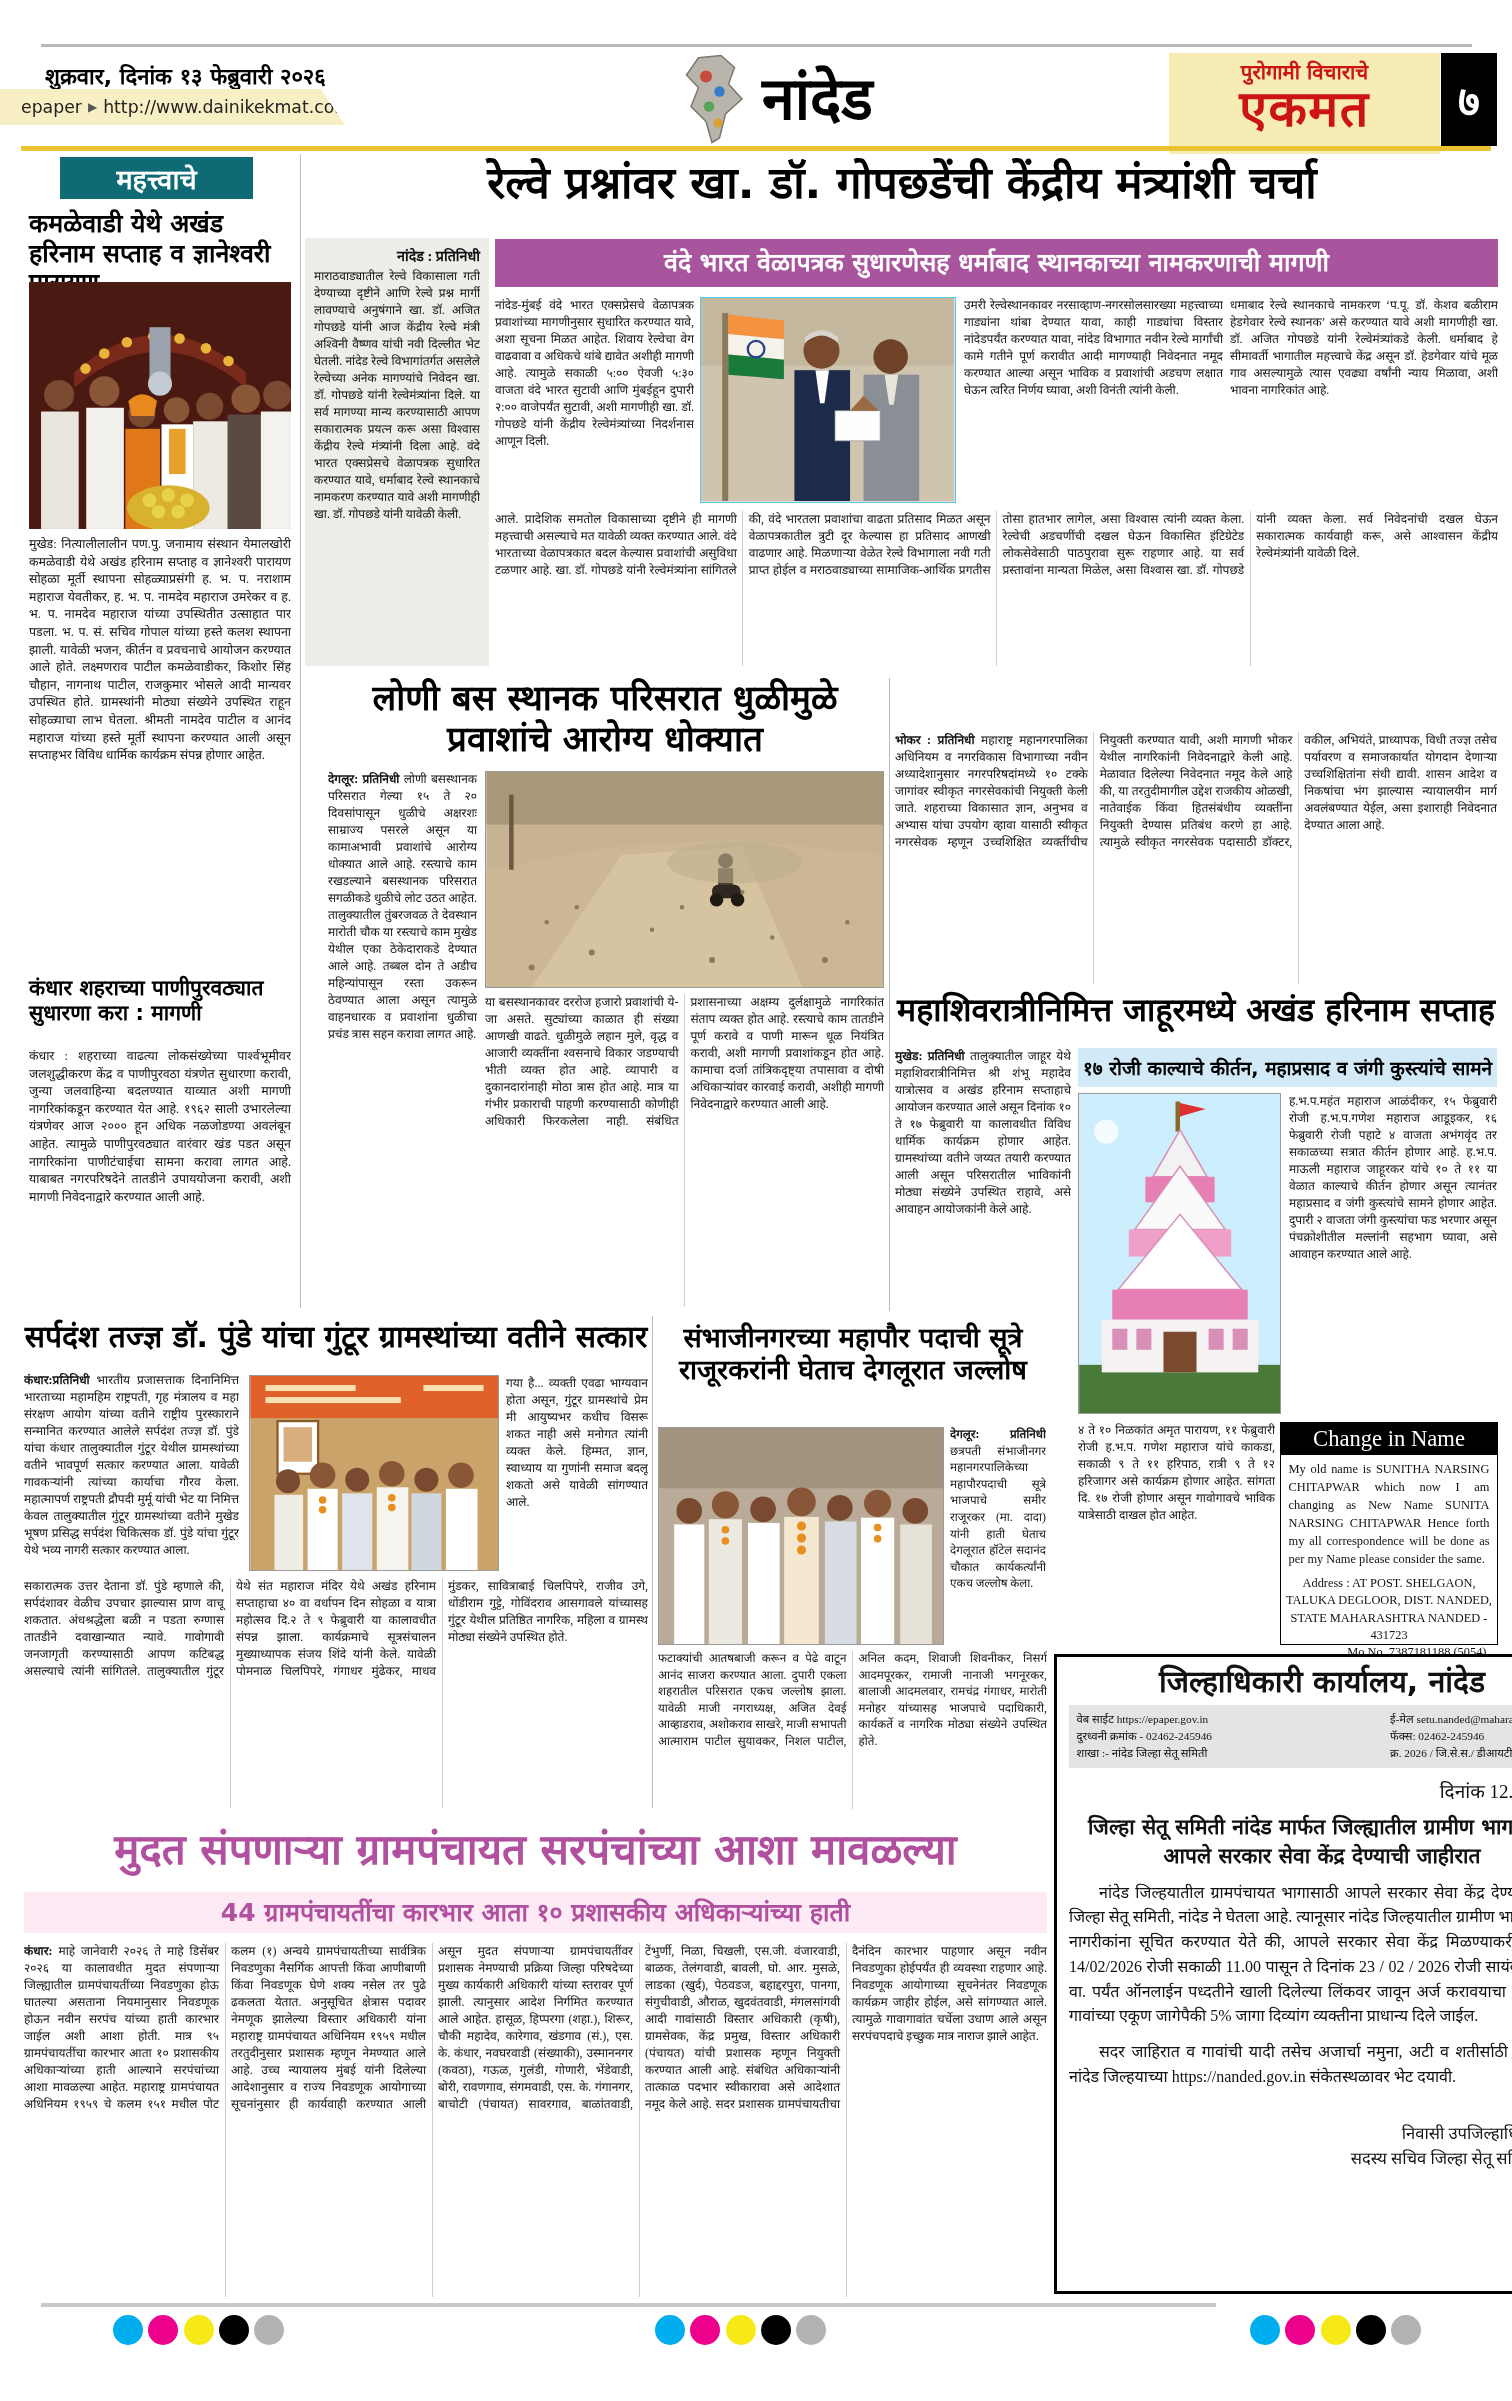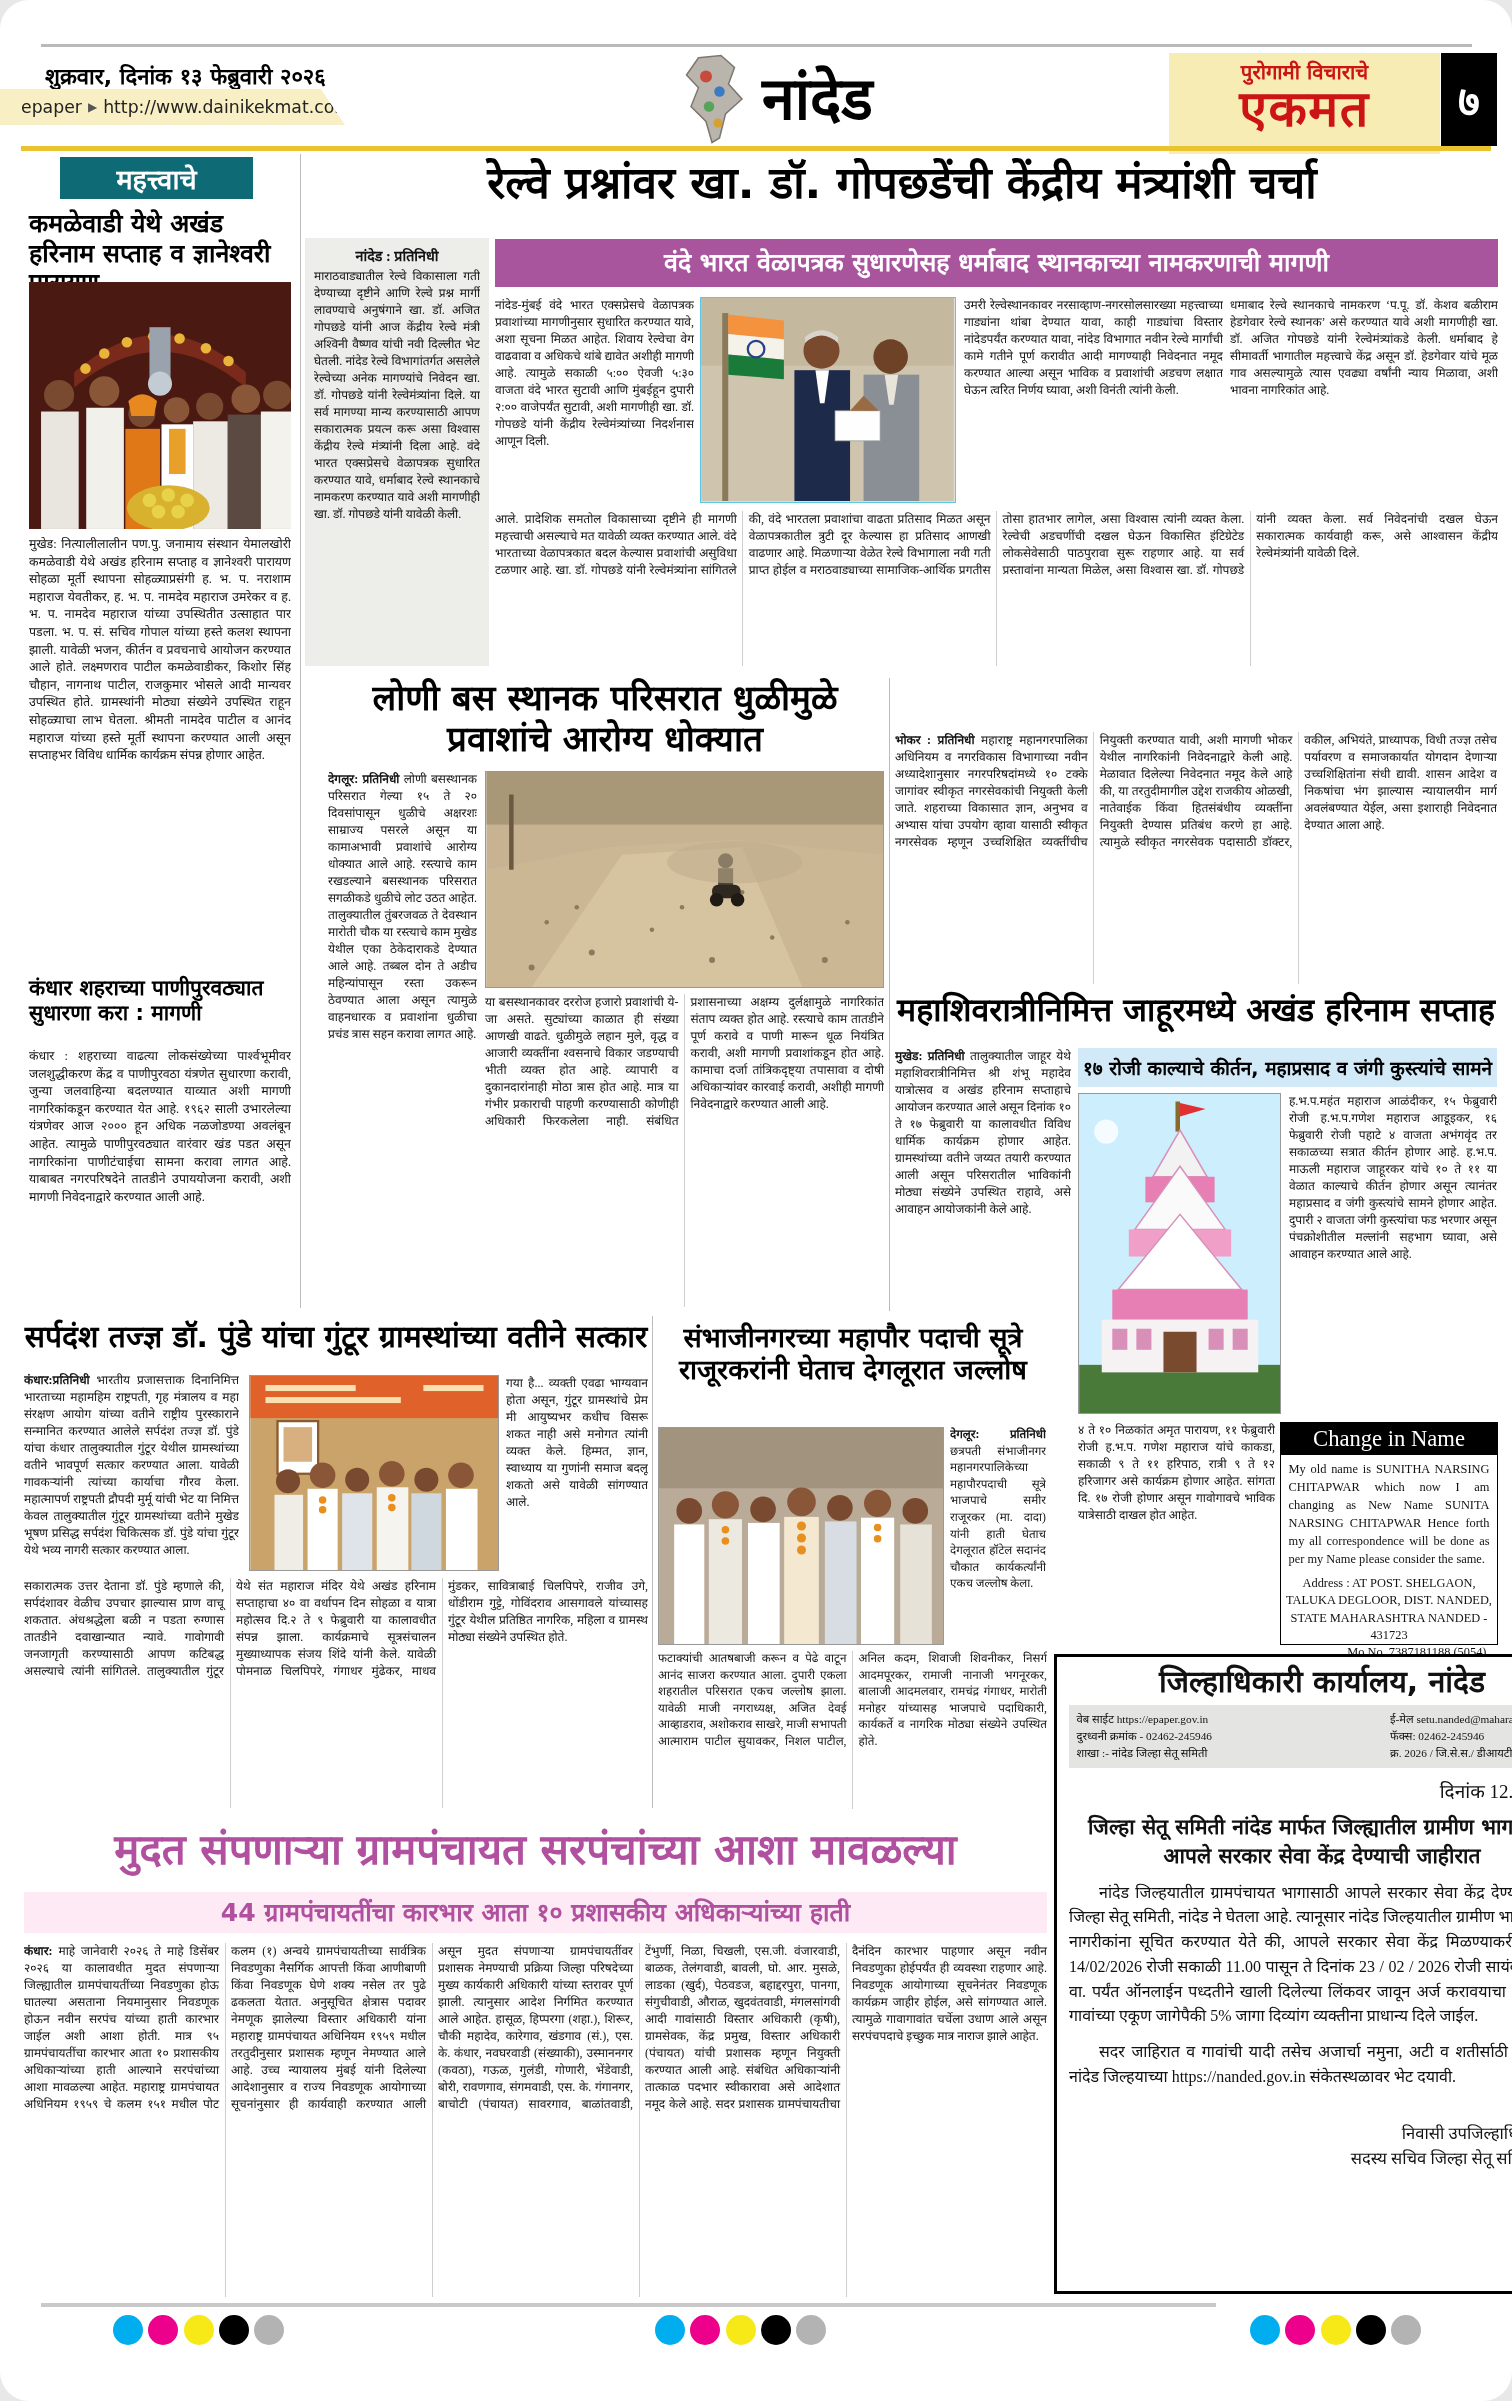--- a/index.html
+++ b/index.html
@@ -1,16 +1,16 @@
 <!DOCTYPE html>
 <html style="font-size:12px"><head>
 <meta charset="utf-8">
 <style>
   html,body{margin:0;padding:0;background:#e8e8e8;}
-  .page{position:relative;width:1512px;height:2401px;background:#fff;font-family:"Liberation Serif",serif;color:#111;overflow:hidden;border-radius:29px;}
+  .page{position:relative;width:1512px;height:2401px;background:#fff;font-family:"Liberation Serif",serif;color:#111;overflow:hidden;}
   .abs{position:absolute;}
   .rule{background:#b9b9b9;}
   .hl{font-family:"DejaVu Sans",sans-serif;font-weight:bold;color:#000;text-align:center;line-height:1.18;}
   .hl-left{text-align:left;}
   .body-txt{font-family:"Liberation Serif",serif;font-size:12px;line-height:1.42;text-align:justify;color:#151515;overflow:hidden;}
   .dl{font-weight:bold;}
   .cols2{column-count:2;column-gap:12px;column-rule:0.8px solid #cfcfcf;}
   .cols3{column-count:3;column-gap:12px;column-rule:0.8px solid #cfcfcf;}
   .cols4{column-count:4;column-gap:12px;column-rule:0.8px solid #cfcfcf;}
   .cols5{column-count:5;column-gap:12px;column-rule:0.8px solid #cfcfcf;}
@@ -118,21 +118,21 @@
         </g>
     </svg>
   </div>
   <div class="abs body-txt" style="left:29px;top:536px;width:262px;height:431px;font-size:12.4px;">मुखेड:  नित्यालीलालीन पण.पु. जनामाय संस्थान येमालखोरी कमळेवाडी येथे अखंड हरिनाम सप्ताह व ज्ञानेश्वरी पारायण सोहळा मूर्ती स्थापना सोहळ्याप्रसंगी ह. भ. प. नराशाम महाराज येवतीकर, ह. भ. प. नामदेव महाराज उमरेकर व ह. भ. प. नामदेव महाराज यांच्या उपस्थितीत उत्साहात पार पडला. भ. प. सं. सचिव गोपाल यांच्या हस्ते कलश स्थापना झाली. यावेळी भजन, कीर्तन व प्रवचनाचे आयोजन करण्यात आले होते. लक्ष्मणराव पाटील कमळेवाडीकर, किशोर सिंह चौहान, नागनाथ पाटील, राजकुमार भोसले आदी मान्यवर उपस्थित होते. ग्रामस्थांनी मोठ्या संख्येने उपस्थित राहून सोहळ्याचा लाभ घेतला. श्रीमती नामदेव पाटील व आनंद महाराज यांच्या हस्ते मूर्ती स्थापना करण्यात आली असून सप्ताहभर विविध धार्मिक कार्यक्रम संपन्न होणार आहेत.</div>
   <div class="abs hl hl-left" style="left:29px;top:976px;width:262px;font-size:21px;">कंधार शहराच्या पाणीपुरवठ्यात सुधारणा करा : मागणी</div>
   <div class="abs body-txt" style="left:29px;top:1048px;width:262px;height:259px;font-size:12.4px;">कंधार : शहराच्या वाढत्या लोकसंख्येच्या पार्श्वभूमीवर जलशुद्धीकरण केंद्र व पाणीपुरवठा यंत्रणेत सुधारणा करावी, जुन्या जलवाहिन्या बदलण्यात याव्यात अशी मागणी नागरिकांकडून करण्यात येत आहे. १९६२ साली उभारलेल्या यंत्रणेवर आज २००० हून अधिक नळजोडण्या अवलंबून आहेत. त्यामुळे पाणीपुरवठ्यात वारंवार खंड पडत असून नागरिकांना पाणीटंचाईचा सामना करावा लागत आहे. याबाबत नगरपरिषदेने तातडीने उपाययोजना करावी, अशी मागणी निवेदनाद्वारे करण्यात आली आहे.</div>
   <div class="abs vrule" style="left:300px;top:154px;height:1154px;width:0.8px;background:#bbb;"></div>
 
   <div class="abs hl" style="left:305px;top:157px;width:1194px;font-size:44px;">रेल्वे प्रश्नांवर खा. डॉ. गोपछडेंची केंद्रीय मंत्र्यांशी चर्चा</div>
   <div class="abs graybox" style="left:305px;top:238px;width:184px;height:428px;">
-    <div class="dl" style="text-align:center;font-size:14.3px;margin-bottom:3px;">नांदेड : प्रतिनिधी</div>
+    <div class="dl" style="text-align:right;font-size:14.3px;margin-bottom:3px;">नांदेड : प्रतिनिधी</div>
     <div class="body-txt" style="font-size:12px;height:392px;">माराठवाड्यातील रेल्वे विकासाला गती देण्याच्या दृष्टीने आणि रेल्वे प्रश्न मार्गी लावण्याचे अनुषंगाने खा. डॉ. अजित गोपछडे यांनी आज केंद्रीय रेल्वे मंत्री अश्विनी वैष्णव यांची नवी दिल्लीत भेट घेतली. नांदेड रेल्वे विभागांतर्गत असलेले रेल्वेच्या अनेक मागण्यांचे निवेदन खा. डॉ. गोपछडे यांनी रेल्वेमंत्र्यांना दिले. या सर्व मागण्या मान्य करण्यासाठी आपण सकारात्मक प्रयत्न करू असा विश्वास केंद्रीय रेल्वे मंत्र्यांनी दिला आहे. वंदे भारत एक्सप्रेसचे वेळापत्रक सुधारित करण्यात यावे, धर्माबाद रेल्वे स्थानकाचे नामकरण करण्यात यावे अशी मागणीही खा. डॉ. गोपछडे यांनी यावेळी केली.</div>
   </div>
   <div class="abs purple-bar" style="left:495px;top:239px;width:1003px;height:48px;">वंदे भारत वेळापत्रक सुधारणेसह धर्माबाद स्थानकाच्या नामकरणाची मागणी</div>
   <div class="abs body-txt" style="left:495px;top:297px;width:199px;height:206px;">नांदेड-मुंबई वंदे भारत एक्सप्रेसचे वेळापत्रक प्रवाशांच्या मागणीनुसार सुधारित करण्यात यावे, अशा सूचना मिळत आहेत. शिवाय रेल्वेचा वेग वाढवावा व अधिकचे थांबे द्यावेत अशीही मागणी आहे. त्यामुळे सकाळी ५:०० ऐवजी ५:३० वाजता वंदे भारत सुटावी आणि मुंबईहून दुपारी २:०० वाजेपर्यंत सुटावी, अशी मागणीही खा. डॉ. गोपछडे यांनी केंद्रीय रेल्वेमंत्र्यांच्या निदर्शनास आणून दिली.</div>
   <div class="abs photo" style="left:700px;top:297px;width:256px;height:206px;border:1.5px solid #5bc8e8;box-sizing:border-box;">
     <svg width="253" height="203" viewBox="0 0 336 270">
       <rect width="336" height="270" fill="#cfc4ae"></rect>
       <rect x="0" y="0" width="336" height="90" fill="#c4b89f"></rect>
       <rect x="28" y="20" width="8" height="250" fill="#8a7a5a"></rect>
       <g>

